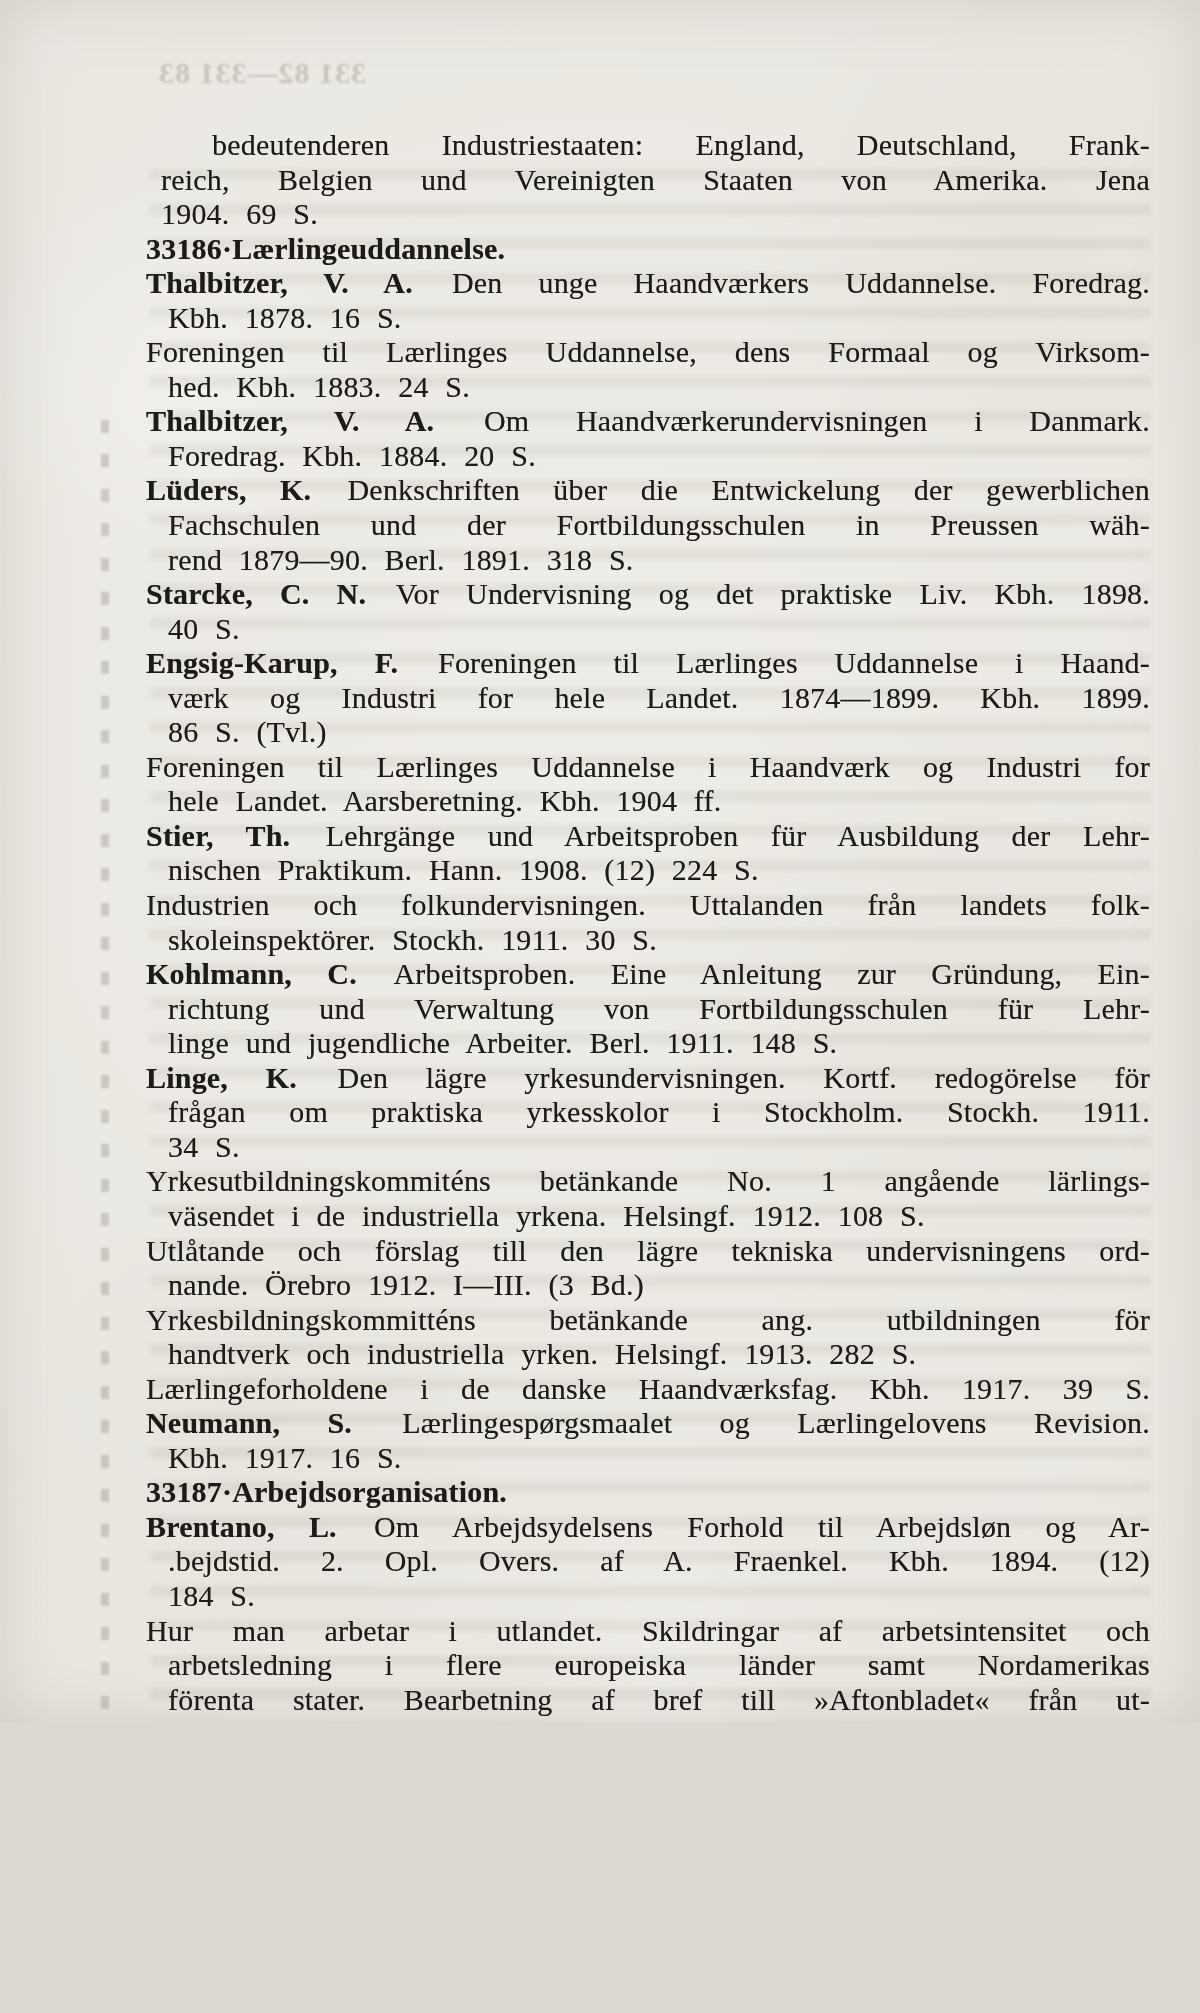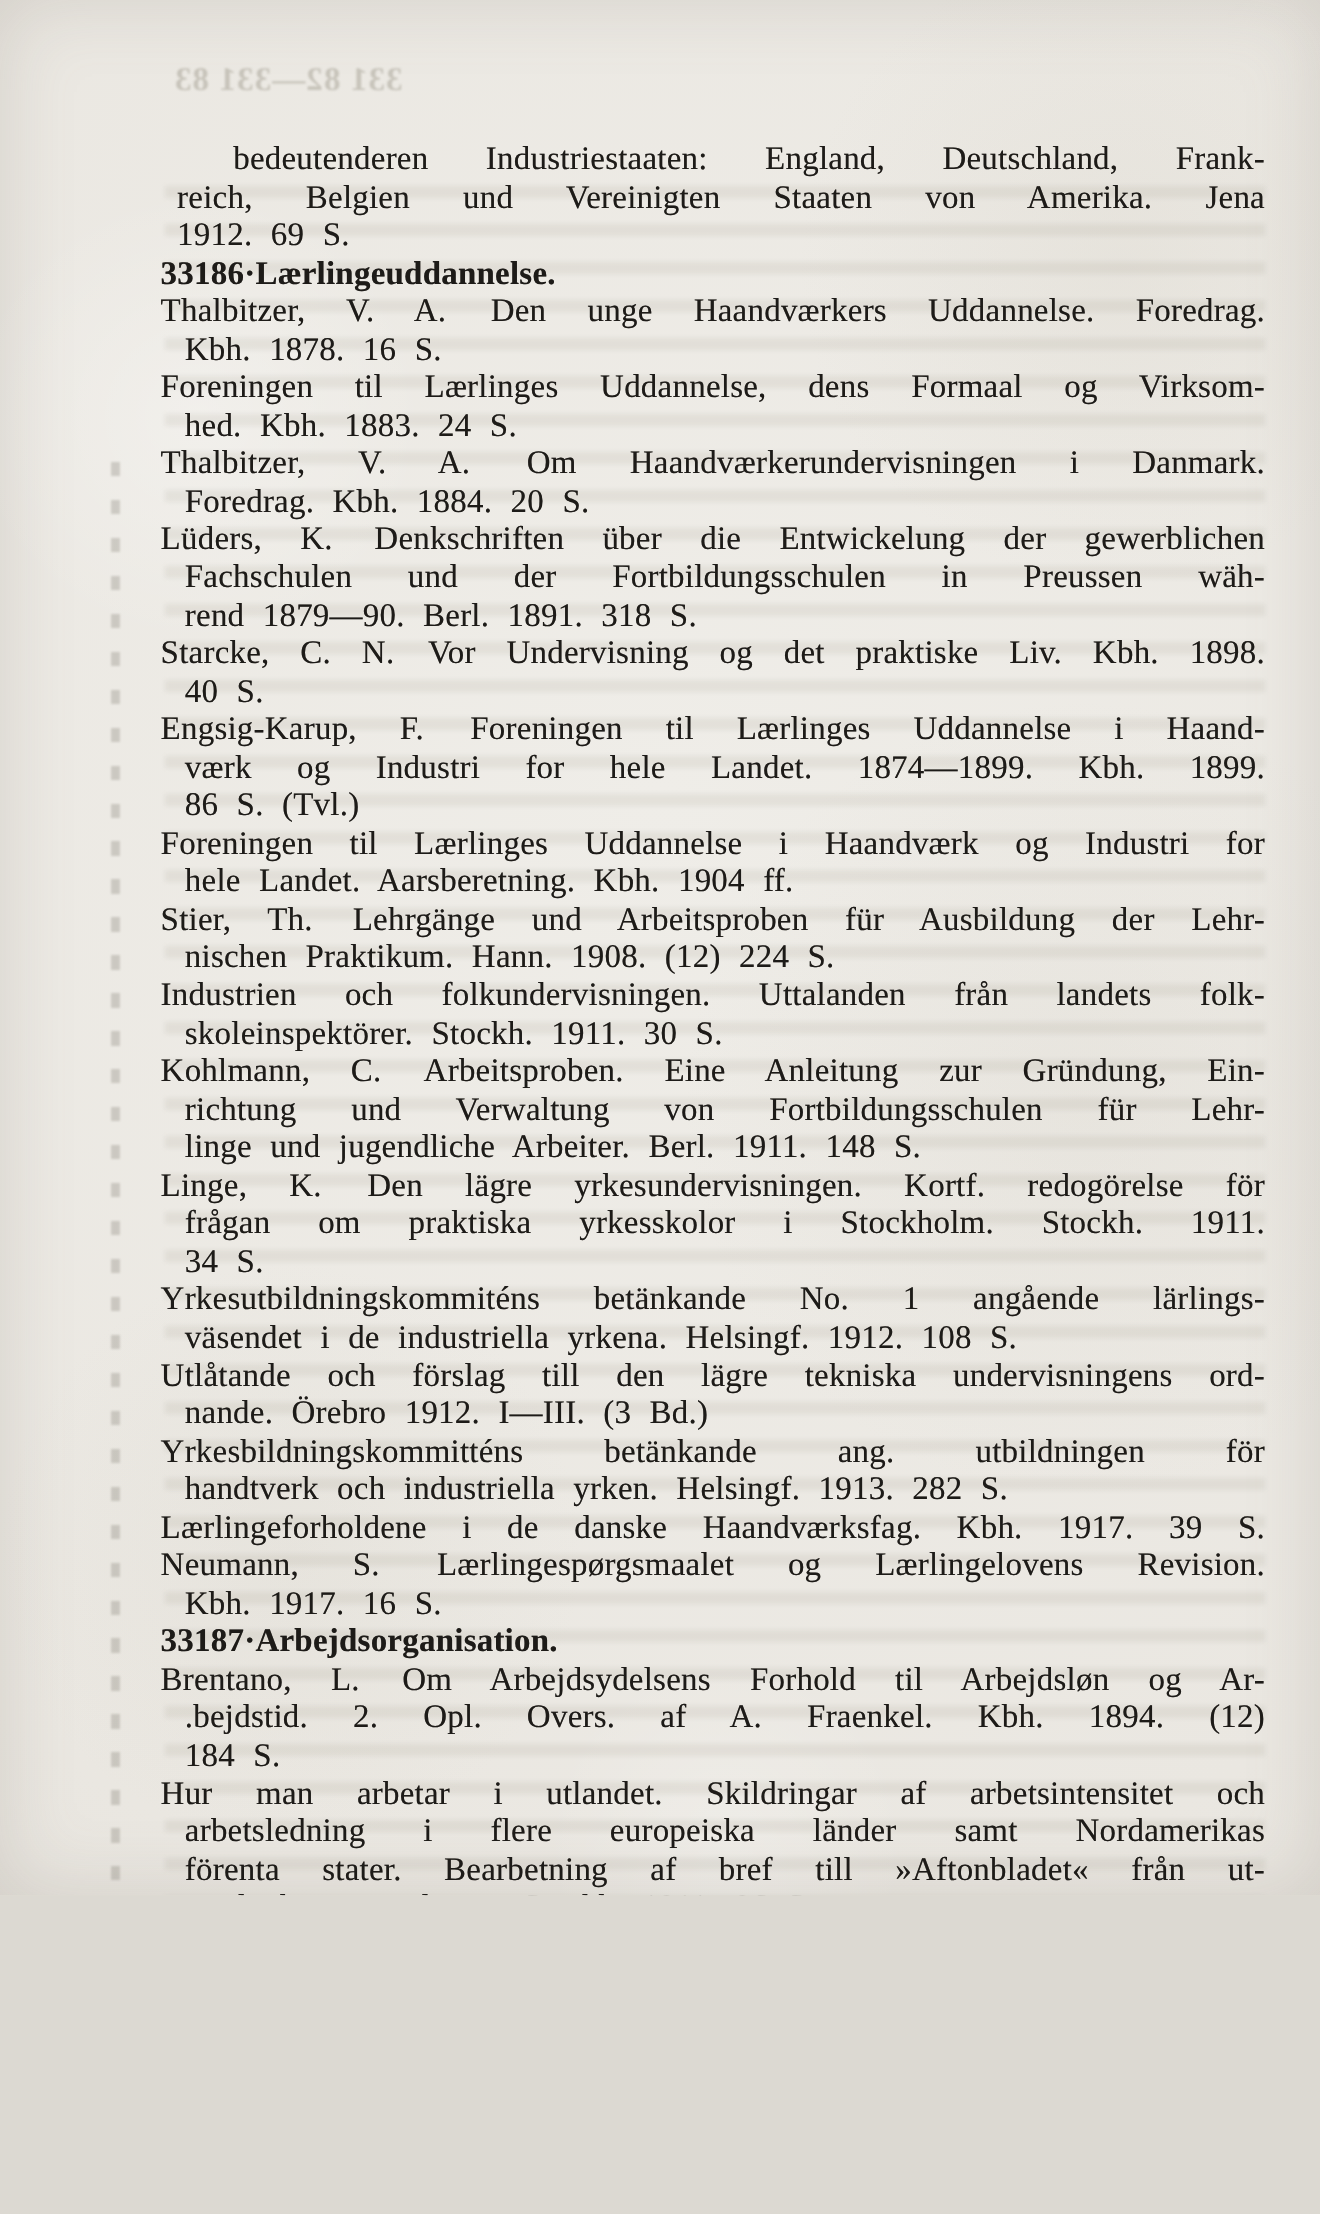--- a/index.html
+++ b/index.html
@@ -56,21 +56,21 @@
     font-size:30px;line-height:34.55px;
     word-spacing:0.30em;letter-spacing:0.2px;
     text-shadow:0 0 0.6px rgba(35,30,25,0.55);
   }
   .line{min-height:34.55px;}
   .j{text-align:justify;text-align-last:justify;}
   .i1{margin-left:22px;}
   .i2{margin-left:15px;}
   .i3{margin-left:66px;}
   .sec{display:flex;font-weight:bold;}
-  .b{font-weight:normal;padding-right:0.10em;}
+  .b{font-weight:bold;padding-right:0.10em;}
   .page-number{
     position:absolute;left:603px;top:1763px;width:60px;
     text-align:center;font-size:30px;letter-spacing:1px;
     text-shadow:0 0 0.6px rgba(35,30,25,0.55);
   }
   .pn-dot{
     position:absolute;left:676px;top:1857px;width:5px;height:5px;
     border-radius:50%;background:rgba(70,64,54,0.5);
   }
 </style>
@@ -80,21 +80,21 @@
 <div class="page">
   <div class="texture"></div>
   <div class="ghost-lines"></div>
   <div class="ghost-strip"></div>
   <div class="ghost-header">
     <span>331 82—331 83</span>
   </div>
   <div class="text-col" id="text-col">
       <div class="line j i3"><span>bedeutenderen Industriestaaten: England, Deutschland, Frank-</span></div>
       <div class="line j i2"><span>reich, Belgien und Vereinigten Staaten von Amerika. Jena</span></div>
-      <div class="line i2"><span>1912. 69 S.</span></div>
+      <div class="line i2"><span>1904. 69 S.</span></div>
       <div class="line sec">
         <span>33186·</span>
         <span>Lærlingeuddannelse.</span>
       </div>
       <div class="line j"><span class="b">Thalbitzer, V. A.</span> <span>Den unge Haandværkers Uddannelse. Foredrag.</span></div>
       <div class="line i1"><span>Kbh. 1878. 16 S.</span></div>
       <div class="line j"><span>Foreningen til Lærlinges Uddannelse, dens Formaal og Virksom-</span></div>
       <div class="line i1"><span>hed. Kbh. 1883. 24 S.</span></div>
       <div class="line j"><span class="b">Thalbitzer, V. A.</span> <span>Om Haandværkerundervisningen i Danmark.</span></div>
       <div class="line i1"><span>Foredrag. Kbh. 1884. 20 S.</span></div>

